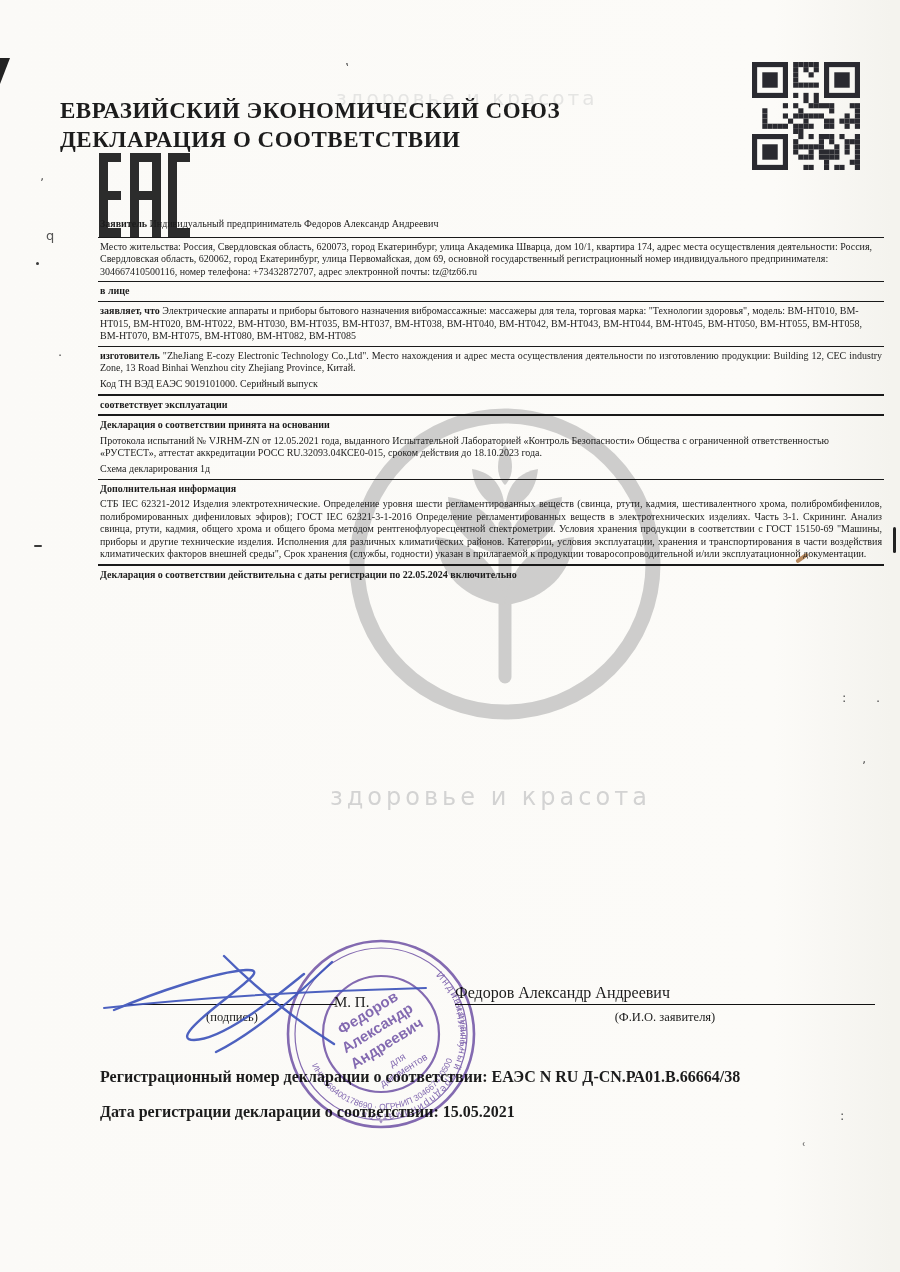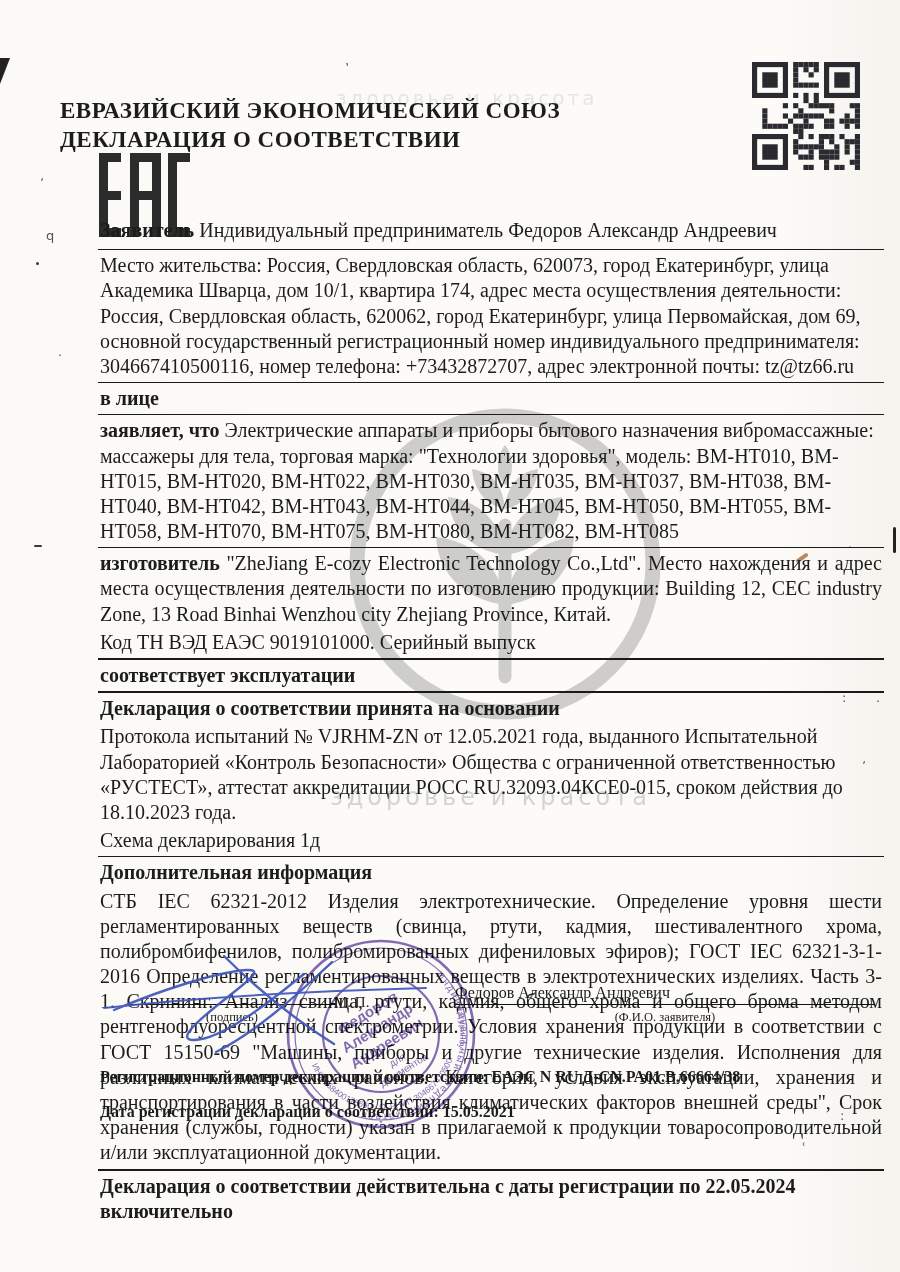--- a/index.html
+++ b/index.html
@@ -24,21 +24,21 @@
     left:336px; top:86px; font-family:"DejaVu Sans",sans-serif;
     font-size:20px; letter-spacing:3px; color:#e0e0df; opacity:.8;
   }
   .wm-logo{left:346px; top:405px; opacity:.55;}
   
   .title-wrap{position:absolute;left:60px;top:96px;width:812px;text-align:left;z-index:2;}
   .title-line{font-size:23px;font-weight:bold;letter-spacing:.5px;line-height:1.28;}
   .eac{position:absolute;left:99px;top:153px;z-index:2;}
   .qr{position:absolute;left:752px;top:62px;z-index:2;}
   
-  .content{position:absolute;left:100px;top:215px;width:782px;z-index:2;font-size:20px;line-height:1.26;font-family:Liberation Serif, serif;}
+  .content{position:absolute;left:100px;top:215px;width:782px;z-index:2;font-size:10px;line-height:1.26;font-family:Liberation Serif, serif;}
   .content p{margin:3px 0;}
   .b{font-weight:bold;}
   .rule{border:0;border-top:1.8px solid #1a1a1a;margin:3px -2px 2px -2px;}
   .rule.thick{border-top-width:2.2px;}
   .just{text-align:justify;}
   
   .sig-line{position:absolute;border-bottom:1.8px solid #111;z-index:2;}
   .sig-caption{position:absolute;font-size:12.5px;text-align:center;z-index:2;}
   .sig-name{position:absolute;font-size:16px;text-align:left;z-index:2;}
   .mp-label{position:absolute;left:334px;top:994px;font-size:15px;z-index:2;text-align:center;}

